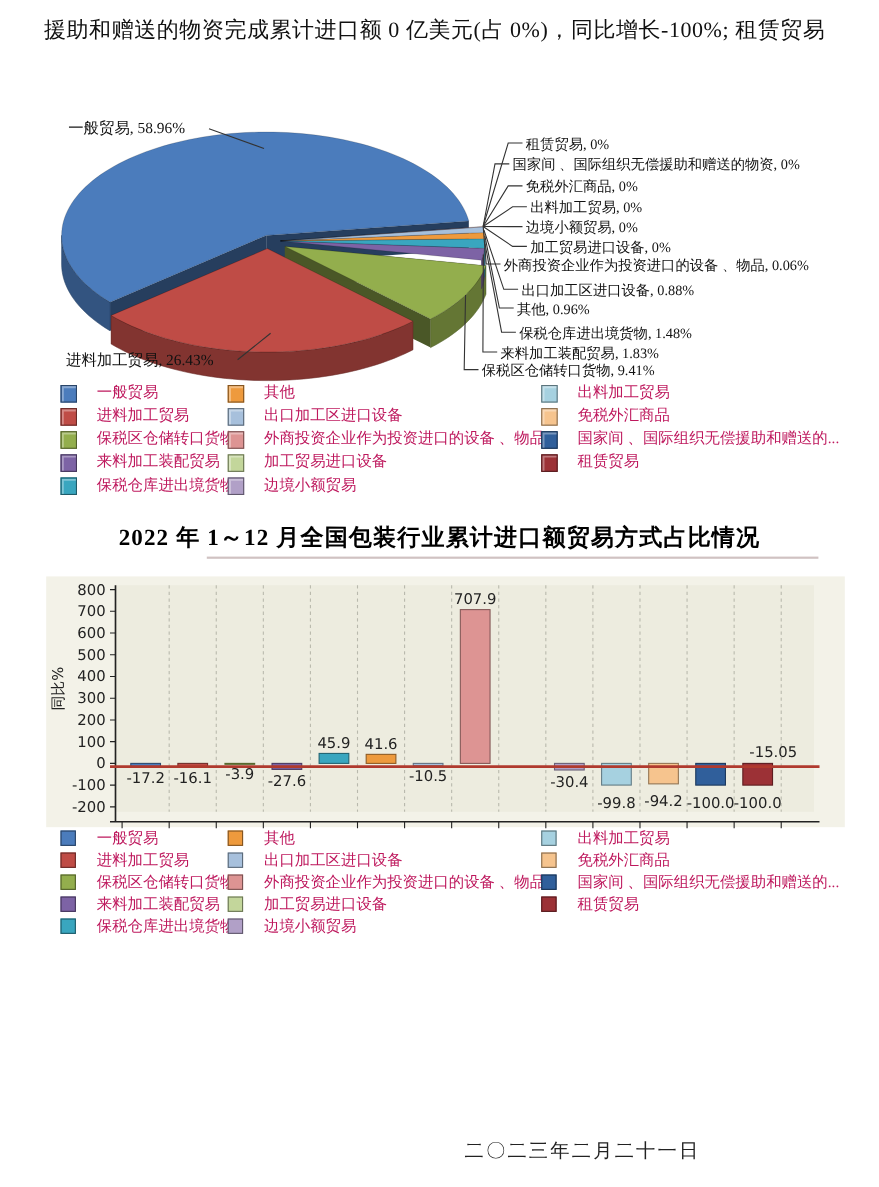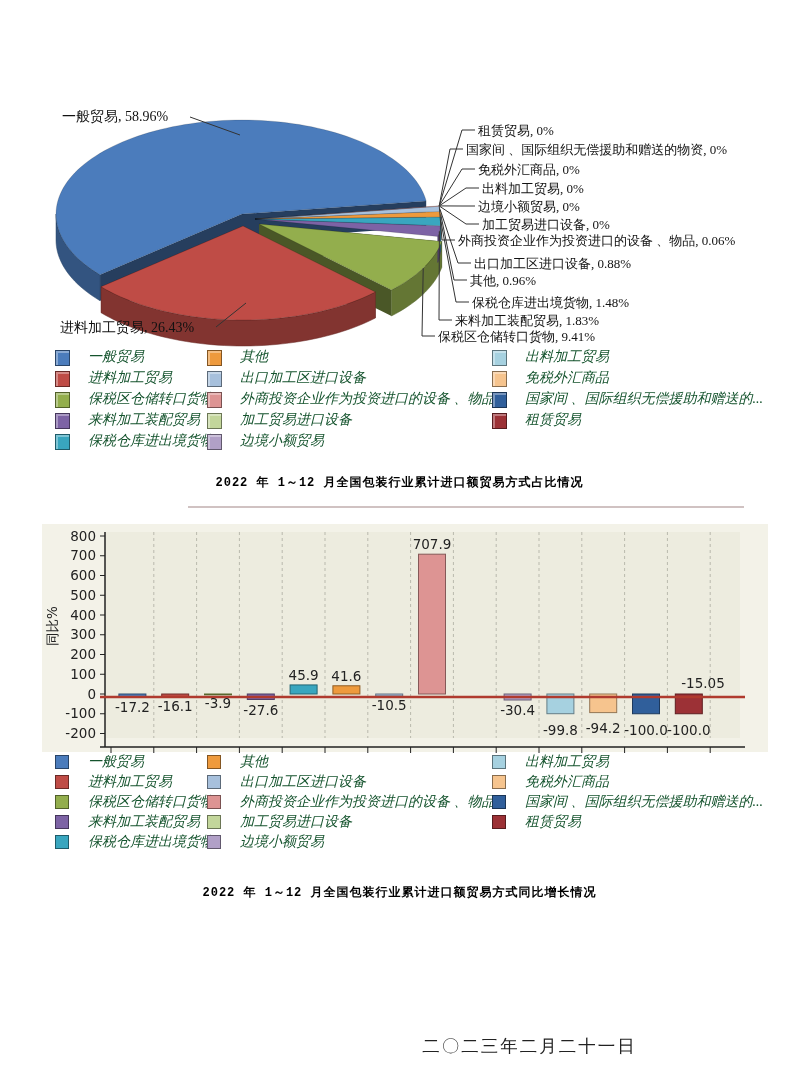--- a/index.html
+++ b/index.html
@@ -1,42 +1,43 @@
 <!DOCTYPE html>
 <html><head>
 <meta charset="utf-8">
 <style>
   html,body{margin:0;padding:0;background:#ffffff;}
   .page{position:relative;width:799px;height:1079px;background:#fff;overflow:hidden;
         font-family:"Liberation Serif","DejaVu Serif",serif;color:#111;}
   .intro{position:absolute;left:40px;top:4px;width:730px;font-size:20px;line-height:48px;
          letter-spacing:0.5px;}
   .chart-title{position:absolute;left:0;width:799px;text-align:center;font-weight:bold;
-               font-size:12px;letter-spacing:1px;color:#000;font-family:Liberation Mono, monospace;}
+               font-size:21px;letter-spacing:1px;color:#000;}
   #pie-title{top:474px;}
   #bar-title{top:884px;}
   .date-line{position:absolute;left:130px;top:1034px;width:799px;text-align:center;
              font-size:17.5px;letter-spacing:2px;color:#222;}
   svg{position:absolute;left:0;}
   #pie-svg{top:95px;}
   #bar-topline{position:absolute;left:188px;top:506px;width:556px;height:2px;
                background:#a98f8f;opacity:.55;}
   #bar-svg{top:518px;}
   .legend{position:absolute;left:0;width:799px;}
   #pie-legend{top:350px;height:105px;}
   #bar-legend{top:755px;height:100px;}
   .legend .sw{position:absolute;box-sizing:border-box;}
-  .legend .lb{position:absolute;font-size:14px;white-space:nowrap;color:#14532d;font-style:italic;}
+  .legend .lb{position:absolute;font-size:14px;white-space:nowrap;color:#be185d;}
   .chart-text{font-family:"DejaVu Sans","Liberation Sans",sans-serif;}
 </style>
 </head>
 <body>
 
 <div class="page">
   <div class="intro">
+    <div>援助和赠送的物资完成累计进口额 0 亿美元(占 0%)，同比增长-100%; 租赁贸易</div>
   </div>
 
   <svg id="pie-svg" width="799" height="255">
       <polygon points="242,119 426.18986078593207,105.91772850975384 426.18986078593207,131.91772850975383 242,145" fill="rgb(38,62,94)"></polygon>
       <polygon points="242,119 100.05134652057231,179.74316675203386 100.05134652057231,205.74316675203386 242,145" fill="rgb(38,62,94)"></polygon>
       <polygon points="243,131 101.05134652057231,191.74316675203386 101.05134652057231,217.74316675203386 243,157" fill="rgb(96,38,35)"></polygon>
       <polygon points="243,131 375.44596186425224,196.997714193933 375.44596186425224,222.997714193933 243,157" fill="rgb(96,38,35)"></polygon>
       <polygon points="259,129 391.44596186425224,194.997714193933 391.44596186425224,220.997714193933 259,155" fill="rgb(74,87,39)"></polygon>
       <polygon points="259,129 441.7539143858688,146.48490246002785 441.7539143858688,172.48490246002785 259,155" fill="rgb(74,87,39)"></polygon>
       <polygon points="56,118.99999999999999 56.113306174448184,122.28055269003508 56.45308665167269,125.55710853194773 57.018927461501136,128.8256755471594 57.81013921406793,132.08227149024617 58.8257579397293,135.32292870069148 60.06454626351214,138.54369893686936 61.52499491266465,141.74065818636873 63.205324555472686,144.9099114467979 65.10348796910145,148.0475974712451 67.21717253382104,151.14989347261286 69.54380305057754,154.21301978109574 72.08054487847619,157.23324444912518 74.82430738835492,160.20688779817323 77.7717477282396,163.13032690187373 80.91927489609441,166 84.26305411490475,168.81241083792125 87.7990115047622,171.56413292625018 91.52283904625975,174.25181371549246 95.42999982914966,176.87217868061185 99.5157335798701,179.42203531053468 100.05134652057231,179.74316675203386 100.05134652057231,205.74316675203386 99.5157335798701,205.42203531053468 95.42999982914966,202.87217868061185 91.52283904625975,200.25181371549246 87.7990115047622,197.56413292625018 84.26305411490475,194.81241083792125 80.91927489609441,192 77.7717477282396,189.13032690187373 74.82430738835492,186.20688779817323 72.08054487847619,183.23324444912518 69.54380305057754,180.21301978109574 67.21717253382104,177.14989347261286 65.10348796910145,174.0475974712451 63.205324555472686,170.9099114467979 61.52499491266465,167.74065818636873 60.06454626351214,164.54369893686936 58.8257579397293,161.32292870069148 57.81013921406793,158.08227149024617 57.018927461501136,154.8256755471594 56.45308665167269,151.55710853194773 56.113306174448184,148.28055269003508 56,145" fill="rgb(51,84,128)" stroke="rgb(41,68,103)" stroke-width="0.5"></polygon>
@@ -228,16 +229,15 @@
       <div class="sw" style="left: 492px; top: 0px; width: 14px; height: 14px; background: rgb(166, 209, 224); border: 1px solid rgb(91, 115, 123);"></div>
       <div class="lb" style="left: 525px; top: -2px;">出料加工贸易</div>
       <div class="sw" style="left: 492px; top: 20px; width: 14px; height: 14px; background: rgb(246, 196, 142); border: 1px solid rgb(135, 108, 78);"></div>
       <div class="lb" style="left: 525px; top: 18px;">免税外汇商品</div>
       <div class="sw" style="left: 492px; top: 40px; width: 14px; height: 14px; background: rgb(48, 95, 155); border: 1px solid rgb(26, 52, 85);"></div>
       <div class="lb" style="left: 525px; top: 38px;">国家间 、国际组织无偿援助和赠送的...</div>
       <div class="sw" style="left: 492px; top: 60px; width: 14px; height: 14px; background: rgb(156, 49, 54); border: 1px solid rgb(86, 27, 30);"></div>
       <div class="lb" style="left: 525px; top: 58px;">租赁贸易</div>
     </div>
 
-  <div id="bar-title" class="chart-title">2022 年 1～12 月全国包装行业累计进口额贸易方式同比增长情况</div>
 
   <div class="date-line">二〇二三年二月二十一日</div>
 </div>
 
 </body></html>

